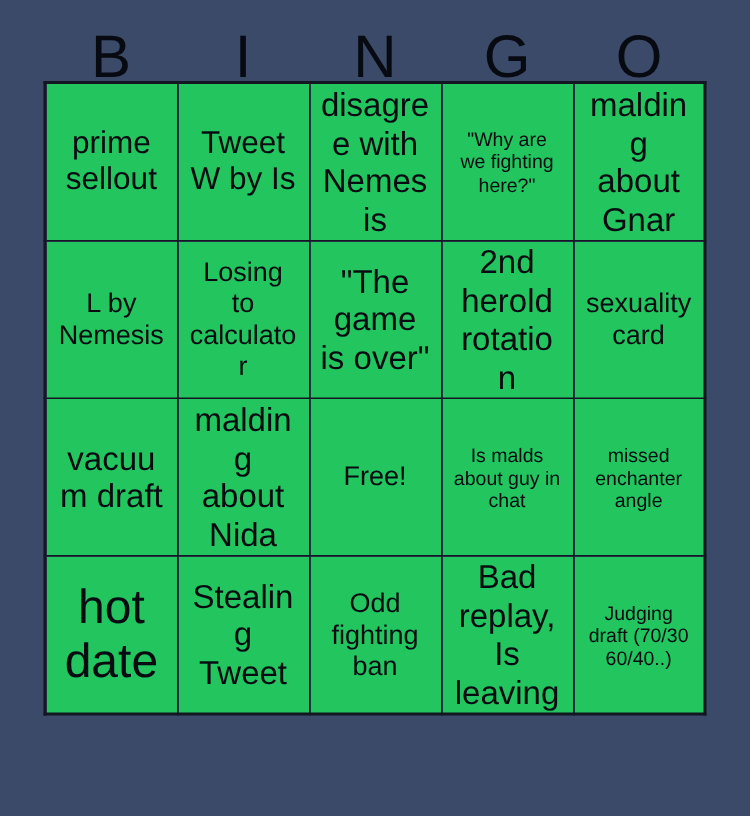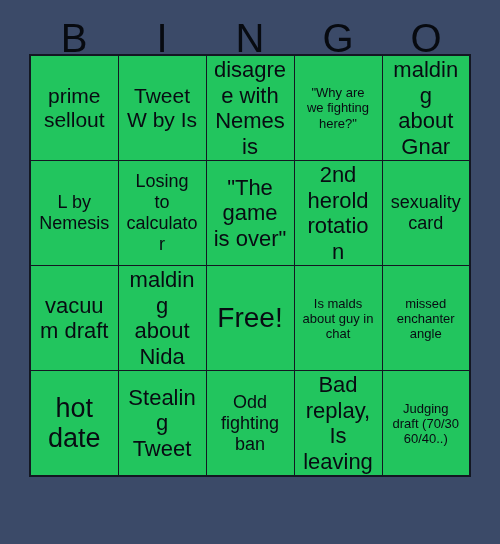--- a/index.html
+++ b/index.html
@@ -60,22 +60,22 @@
   .cell-text {
     display: block;
     line-height: 1.14;
     font-family: "Liberation Sans", sans-serif;
   }
   .fs-xs  { font-size: 10px; line-height: 1.18; }
   .fs-sm  { font-size: 13px; line-height: 1.16; }
   .fs-md  { font-size: 18px; line-height: 1.16; }
   .fs-lg  { font-size: 22px; line-height: 1.16; }
   .fs-xl  { font-size: 21px; line-height: 1.16; }
-  .fs-xxl { font-size: 27px; line-height: 1.12; }
-  .fs-free{ font-size: 28px; line-height: 1.1; }
+  .fs-xxl { font-size: 32px; line-height: 1.12; }
+  .fs-free{ font-size: 18px; line-height: 1.1; }
 </style>
 </head>
 <body>
 
 <div class="card">
 
   <div class="header">
       <div class="header-letter">B</div>
       <div class="header-letter">I</div>
       <div class="header-letter">N</div>

